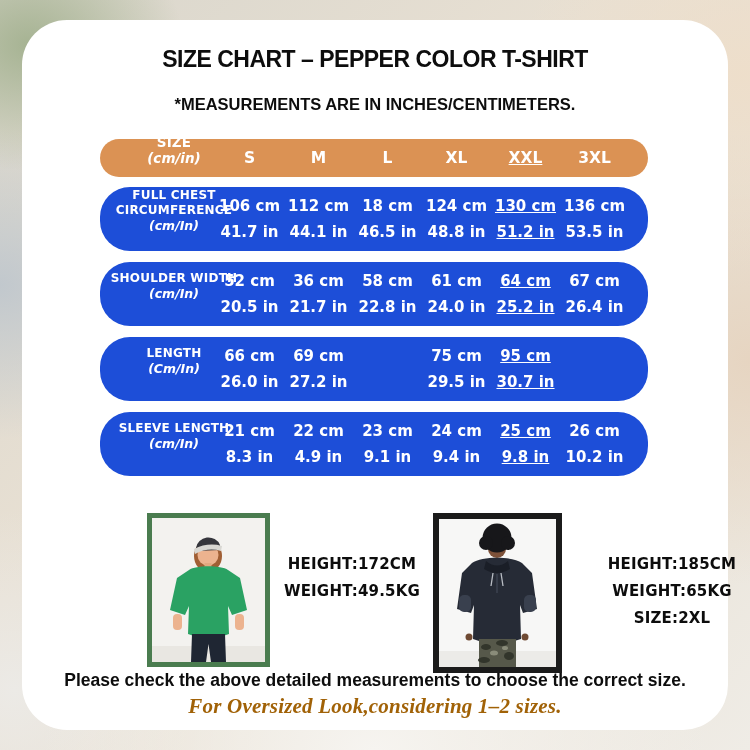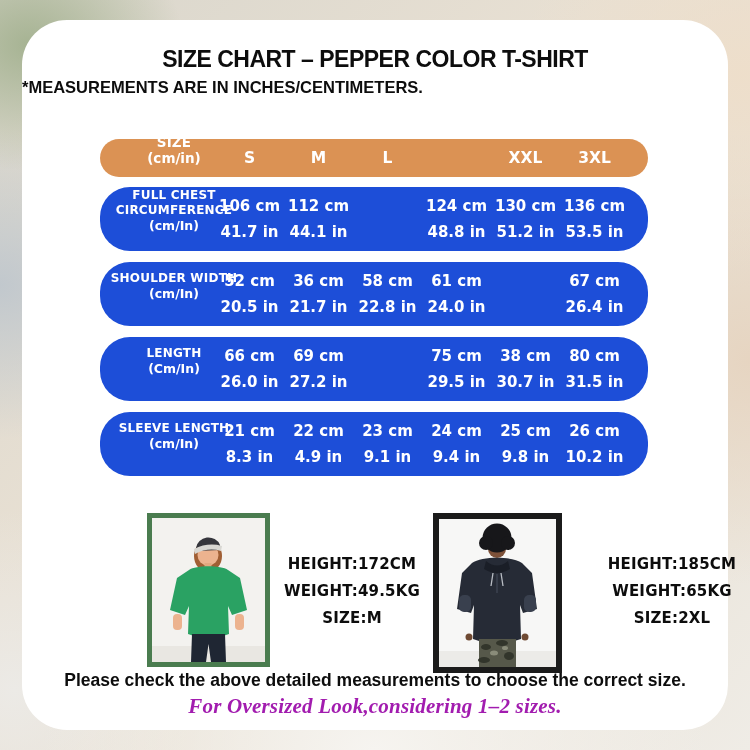--- a/index.html
+++ b/index.html
@@ -17,60 +17,60 @@
   }
   .card{
     position:absolute;left:22px;top:20px;width:706px;height:710px;
     background:#ffffff;border-radius:45px;
   }
   .title{
     position:absolute;left:0;top:26px;width:100%;text-align:center;
     font-size:23px;font-weight:700;letter-spacing:-.5px;color:#0d0d0d;
   }
   .subtitle{
-    position:absolute;left:0;top:58px;width:100%;text-align:left;
+    position:absolute;left:0;top:75px;width:100%;text-align:center;
     font-size:16.5px;font-weight:700;color:#0d0d0d;
   }
   
   .size-table{position:absolute;left:78px;top:119px;width:548px;
     font-family:"DejaVu Sans", sans-serif;color:#ffffff;}
   .t-row{position:relative;width:548px;background:#1d4ed8;border-radius:30px;
     height:64px;margin-bottom:11px;}
   .t-row.header{background:#db9254;height:38px;border-radius:21px;margin-bottom:10px;}
   .label-col{position:absolute;left:8px;top:0;bottom:16px;width:132px;
     display:flex;flex-direction:column;justify-content:center;align-items:center;
     text-align:center;font-weight:700;}
   .label-col .l1{font-size:12px;line-height:15px;letter-spacing:.2px;}
-  .label-col .l2{font-size:12.5px;line-height:16px;}
+  .label-col .l2{font-size:12.5px;line-height:16px;font-style:italic;}
   .header .label-col .l1{font-size:13.5px;line-height:16px;}
   .header .label-col .l2{font-size:13.5px;line-height:16px;}
   .vcell{position:absolute;top:0;bottom:0;width:69px;
     display:flex;flex-direction:column;justify-content:center;align-items:center;
     font-weight:700;font-size:15px;}
   .vcell .cm{line-height:19px;margin-bottom:7px;}
   .vcell .in{line-height:19px;}
   .header .vcell{font-size:15.5px;}
-  .c0{left:115px;} .c1{left:184px;} .c2{left:253px;} .c3{left:322px;} .c4{left:391px;} .c5{left:460px;}
+  .c0{left:115px;} .c1{left:184px;} .c2{left:253px;} .c3{left:322px;} .c4{left:391px;text-decoration:underline;} .c5{left:460px;}
   
   .models{position:absolute;left:0;top:473px;width:706px;height:185px;}
   .photo{position:absolute;box-sizing:border-box;}
   .photo.left{left:125px;top:20px;width:123px;height:154px;border:5px solid #4a7c4f;background:#f3f2ef;}
   .photo.right{left:411px;top:20px;width:129px;height:160px;border:6px solid #1b1b1b;background:#f7f7f6;}
   .photo svg{display:block;width:100%;height:100%;}
   .stats{position:absolute;width:168px;text-align:center;color:#0d0d0d;
     font-family:"DejaVu Sans", sans-serif;font-weight:700;font-size:15px;}
   .stats div{line-height:27px;letter-spacing:.2px;}
   .stats.s-left{left:246px;top:58px;}
   .stats.s-right{left:566px;top:58px;}
   
   .footer-note{position:absolute;left:0;top:650px;width:100%;text-align:center;
     font-size:17.5px;font-weight:700;color:#0d0d0d;}
   .footer-oversized{position:absolute;left:0;top:674px;width:100%;text-align:center;
     font-family:"Liberation Serif", serif;font-style:italic;font-weight:700;
-    font-size:21px;color:#a21caf;letter-spacing:.2px;}
+    font-size:21px;color:#a16207;letter-spacing:.2px;}
 </style>
 </head>
 <body>
 
 <div class="card">
 
   <div class="title">SIZE CHART – PEPPER COLOR T-SHIRT</div>
   <div class="subtitle">*MEASUREMENTS ARE IN INCHES/CENTIMETERS.</div>
 
   <div class="size-table">
@@ -82,20 +82,23 @@
       </div>
       <div class="vcell c0">
           <div>S</div>
         </div>
       <div class="vcell c1">
           <div>M</div>
         </div>
       <div class="vcell c2">
           <div>L</div>
         </div>
+      <div class="vcell c3">
+          <div>XL</div>
+        </div>
       <div class="vcell c4">
           <div>XXL</div>
         </div>
       <div class="vcell c5">
           <div>3XL</div>
         </div>
     </div>
 
     <div class="t-row">
       <div class="label-col">
@@ -104,20 +107,24 @@
         <div class="l2">(cm/In)</div>
       </div>
       <div class="vcell c0">
           <div class="cm">106 cm</div>
           <div class="in">41.7 in</div>
         </div>
       <div class="vcell c1">
           <div class="cm">112 cm</div>
           <div class="in">44.1 in</div>
         </div>
+      <div class="vcell c2">
+          <div class="cm">18 cm</div>
+          <div class="in">46.5 in</div>
+        </div>
       <div class="vcell c3">
           <div class="cm">124 cm</div>
           <div class="in">48.8 in</div>
         </div>
       <div class="vcell c4">
           <div class="cm">130 cm</div>
           <div class="in">51.2 in</div>
         </div>
       <div class="vcell c5">
           <div class="cm">136 cm</div>
@@ -139,20 +146,24 @@
           <div class="in">21.7 in</div>
         </div>
       <div class="vcell c2">
           <div class="cm">58 cm</div>
           <div class="in">22.8 in</div>
         </div>
       <div class="vcell c3">
           <div class="cm">61 cm</div>
           <div class="in">24.0 in</div>
         </div>
+      <div class="vcell c4">
+          <div class="cm">64 cm</div>
+          <div class="in">25.2 in</div>
+        </div>
       <div class="vcell c5">
           <div class="cm">67 cm</div>
           <div class="in">26.4 in</div>
         </div>
     </div>
 
     <div class="t-row">
       <div class="label-col">
         <div class="l1">LENGTH</div>
         <div class="l2">(Cm/In)</div>
@@ -163,26 +174,22 @@
         </div>
       <div class="vcell c1">
           <div class="cm">69 cm</div>
           <div class="in">27.2 in</div>
         </div>
       <div class="vcell c3">
           <div class="cm">75 cm</div>
           <div class="in">29.5 in</div>
         </div>
       <div class="vcell c4">
-          <div class="cm">38 cm</div>
+          <div class="cm">95 cm</div>
           <div class="in">30.7 in</div>
-        </div>
-      <div class="vcell c5">
-          <div class="cm">80 cm</div>
-          <div class="in">31.5 in</div>
         </div>
     </div>
 
     <div class="t-row">
       <div class="label-col">
         <div class="l1">SLEEVE LENGTH</div>
         <div class="l2">(cm/In)</div>
       </div>
       <div class="vcell c0">
           <div class="cm">21 cm</div>
@@ -225,21 +232,20 @@
         <path d="M37,52 C44,47 69,47 76,52 L88,60 L95,92 L80,97 L76,88 L77,116 C63,121 50,121 36,116 L37,88 L33,97 L18,92 L25,60 Z" fill="#2aa263"></path>
         <rect x="21" y="96" width="9" height="16" rx="4" fill="#ecb38f"></rect>
         <rect x="83" y="96" width="9" height="16" rx="4" fill="#ecb38f"></rect>
         <path d="M40,116 L73,116 L74,144 L59,144 L56.5,126 L54,144 L39,144 Z" fill="#1f2633"></path>
       </svg>
     </div>
 
     <div class="stats s-left">
       <div>HEIGHT:172CM</div>
       <div>WEIGHT:49.5KG</div>
-      <div>SIZE:M</div>
     </div>
 
     <div class="photo right">
       <svg viewBox="0 0 117 148" preserveAspectRatio="none">
         <rect width="117" height="148" fill="#f7f7f6"></rect>
         <rect y="132" width="117" height="16" fill="#ecebe8"></rect>
         <circle cx="58" cy="30" r="9" fill="#7d5139"></circle>
         <circle cx="58" cy="19" r="14.5" fill="#17171a"></circle>
         <circle cx="47" cy="24" r="7" fill="#17171a"></circle>
         <circle cx="69" cy="24" r="7" fill="#17171a"></circle>

